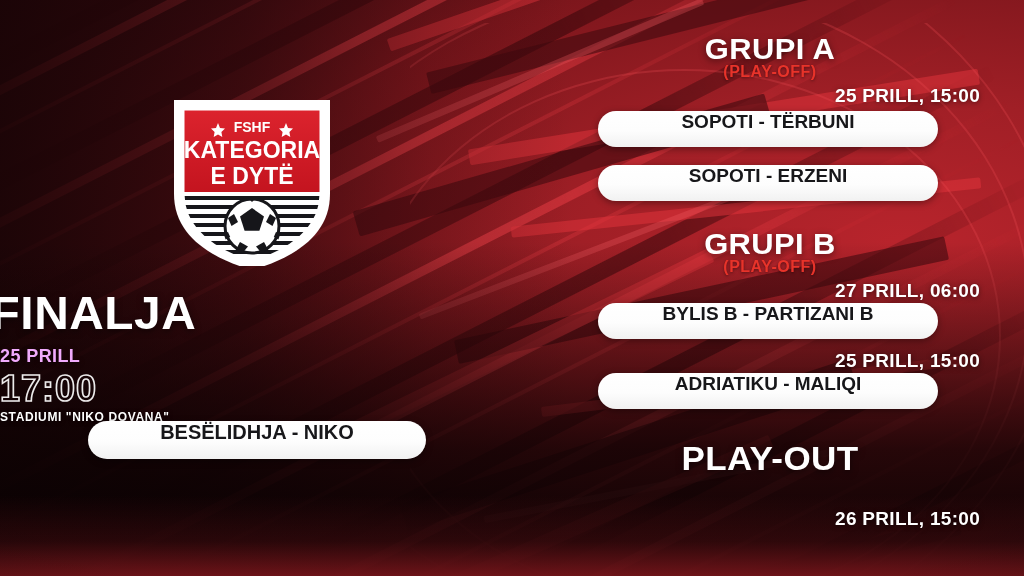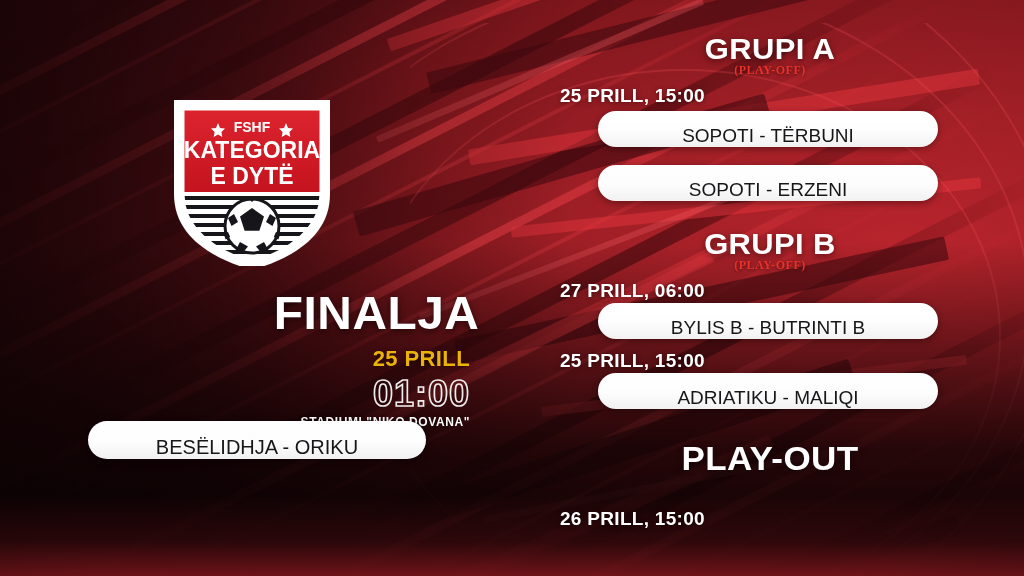--- a/index.html
+++ b/index.html
@@ -72,69 +72,68 @@
   .content{position:absolute;inset:0;}
 
   
   .left{
     position:absolute;left:0;top:0;width:470px;height:576px;
     display:flex;flex-direction:column;align-items:center;
   }
 
   .crest{position:absolute;left:172px;top:96px;width:160px;height:170px;}
 
-  .final-block{position:absolute;left:0;top:290px;width:470px;text-align:right;}
+  .final-block{position:absolute;left:0;top:290px;width:470px;text-align:left;}
   .final-title{
     font-size:46px;font-weight:bold;color:#ffffff;letter-spacing:.5px;
     line-height:1;text-shadow:0 2px 7px rgba(0,0,0,.55);
     transform:scaleX(1.04);
   }
   .final-date{
-    margin-top:10px;font-size:22px;font-weight:bold;color:#eab308;
-    letter-spacing:.4px;text-shadow:0 1px 5px rgba(0,0,0,.5);margin-left:36px;
+    margin-top:10px;font-size:18px;font-weight:bold;color:#f0abfc;
+    letter-spacing:.4px;text-shadow:0 1px 5px rgba(0,0,0,.5);
   }
   .final-time{
     margin-top:4px;font-size:36px;font-weight:bold;line-height:1.02;
     color:transparent;
     -webkit-text-stroke:1.6px rgba(255,255,255,.92);
     letter-spacing:1px;
   }
   .final-venue{
     margin-top:2px;font-size:12px;font-weight:bold;color:#fff;
     letter-spacing:.6px;text-shadow:0 1px 4px rgba(0,0,0,.5);
   }
 
   
   .pill{
     position:absolute;
-    display:flex;align-items:flex-end;justify-content:center;
+    display:flex;align-items:flex-start;justify-content:center;
     background:linear-gradient(180deg,#ffffff 0%,#fdfdfd 55%,#f1f1f1 100%);
     border-radius:999px;
     box-shadow:0 2px 7px rgba(0,0,0,.38);
-    color:#17171a;font-weight:normal;
+    color:#17171a;font-weight:bold;
     white-space:nowrap;
   }
   .pill-final{left:88px;top:421px;width:338px;height:38px;font-size:20px;}
 
   
   .right{position:absolute;left:560px;top:0;width:420px;height:420px;}
   .grp-title{
     position:absolute;width:100%;text-align:center;
     font-size:30px;font-weight:bold;color:#fff;letter-spacing:.4px;
     text-shadow:0 2px 7px rgba(0,0,0,.5);line-height:1;
     transform:scaleX(1.03);
   }
   .grp-sub{
     position:absolute;width:100%;text-align:center;
-    font-size:12px;font-weight:bold;letter-spacing:.5px;line-height:1;
+    font-size:16px;font-weight:bold;letter-spacing:.5px;line-height:1;
     text-shadow:0 1px 3px rgba(0,0,0,.45);
-    font-family:Liberation Serif, serif;
   }
   .grp-date{
-    position:absolute;width:100%;text-align:left;
+    position:absolute;width:100%;text-align:right;
     font-size:19px;font-weight:bold;color:#fff;letter-spacing:.3px;line-height:1;
     text-shadow:0 1px 5px rgba(0,0,0,.5);
   }
   .pill-r{left:38px;width:340px;height:36px;font-size:19px;}
 </style>
 </head>
 <body>
 
 <div id="poster">
 
@@ -247,46 +246,46 @@
             <path d="M92 146 l4 7.5 -6 4 -6-7 Z" fill="#16161a"></path>
             <path d="M56 136 l-4.4 1.6 2 6 4.6-2.6 Z" fill="#16161a"></path>
             <path d="M104 136 l4.4 1.6 -2 6 -4.6-2.6 Z" fill="#16161a"></path>
           </g>
         </svg>
       </div>
 
       <div class="final-block">
         <div class="final-title">FINALJA</div>
         <div class="final-date">25 PRILL</div>
-        <div class="final-time">01:00</div>
+        <div class="final-time">17:00</div>
         <div class="final-venue">STADIUMI "NIKO DOVANA"</div>
       </div>
 
       <div class="pill pill-final">
-        <span>BESËLIDHJA - ORIKU</span>
+        <span>BESËLIDHJA - NIKO</span>
       </div>
     </div>
 
     <div class="right">
 
       <div class="grp-title" style="top:34px">GRUPI A</div>
       <div class="grp-sub" style="top:64px;color:#e8332a">(PLAY-OFF)</div>
       <div class="grp-date" style="top:86px">25 PRILL, 15:00</div>
       <div class="pill pill-r" style="top:111px">
         <span>SOPOTI - TËRBUNI</span>
       </div>
       <div class="pill pill-r" style="top:165px">
         <span>SOPOTI - ERZENI</span>
       </div>
 
       <div class="grp-title" style="top:229px">GRUPI B</div>
       <div class="grp-sub" style="top:259px;color:#e8332a">(PLAY-OFF)</div>
       <div class="grp-date" style="top:281px">27 PRILL, 06:00</div>
       <div class="pill pill-r" style="top:303px">
-        <span>BYLIS B - BUTRINTI B</span>
+        <span>BYLIS B - PARTIZANI B</span>
       </div>
       <div class="grp-date" style="top:351px">25 PRILL, 15:00</div>
       <div class="pill pill-r" style="top:373px">
         <span>ADRIATIKU - MALIQI</span>
       </div>
 
       <div class="grp-title" style="top:441px;font-size:34px">PLAY-OUT</div>
       <div class="grp-date" style="top:509px">26 PRILL, 15:00</div>
 
     </div>

